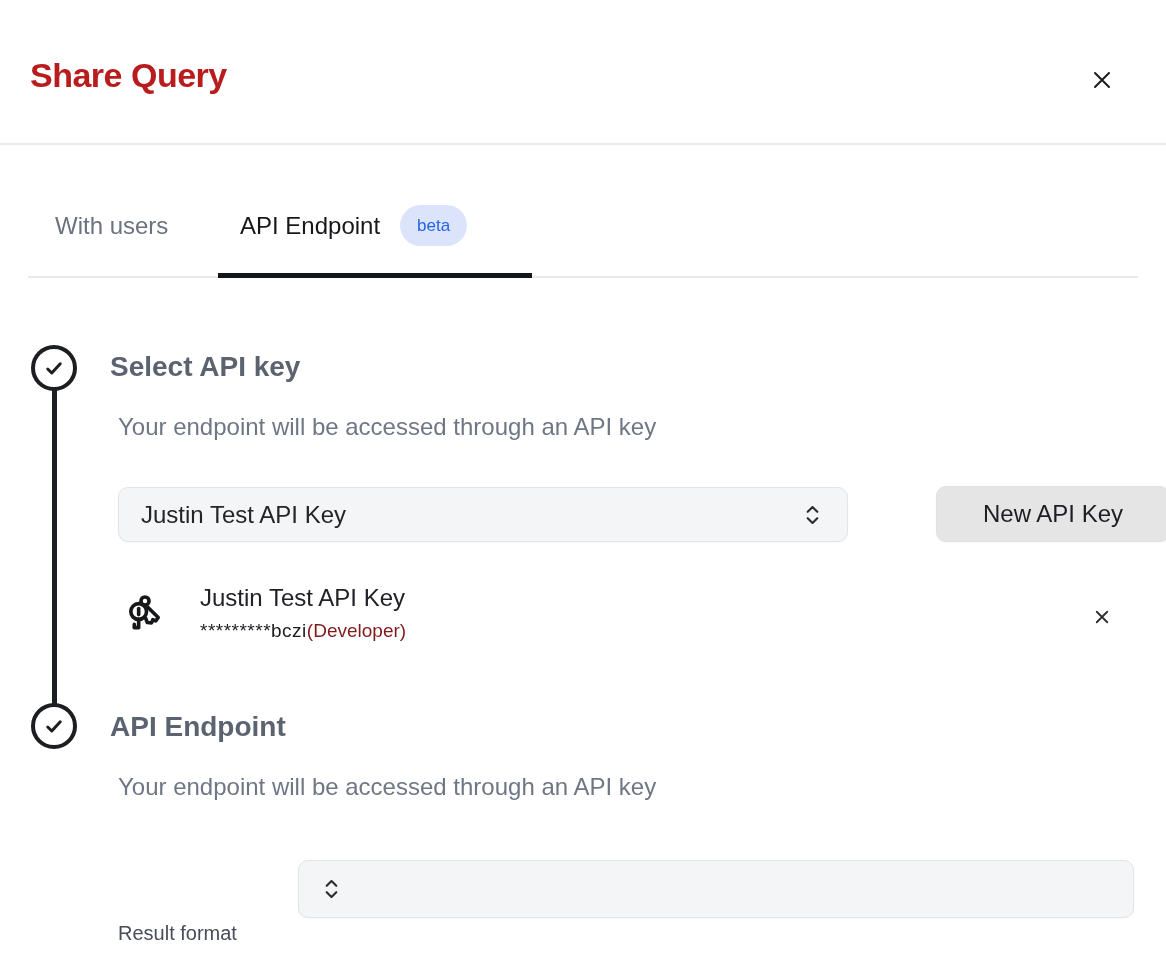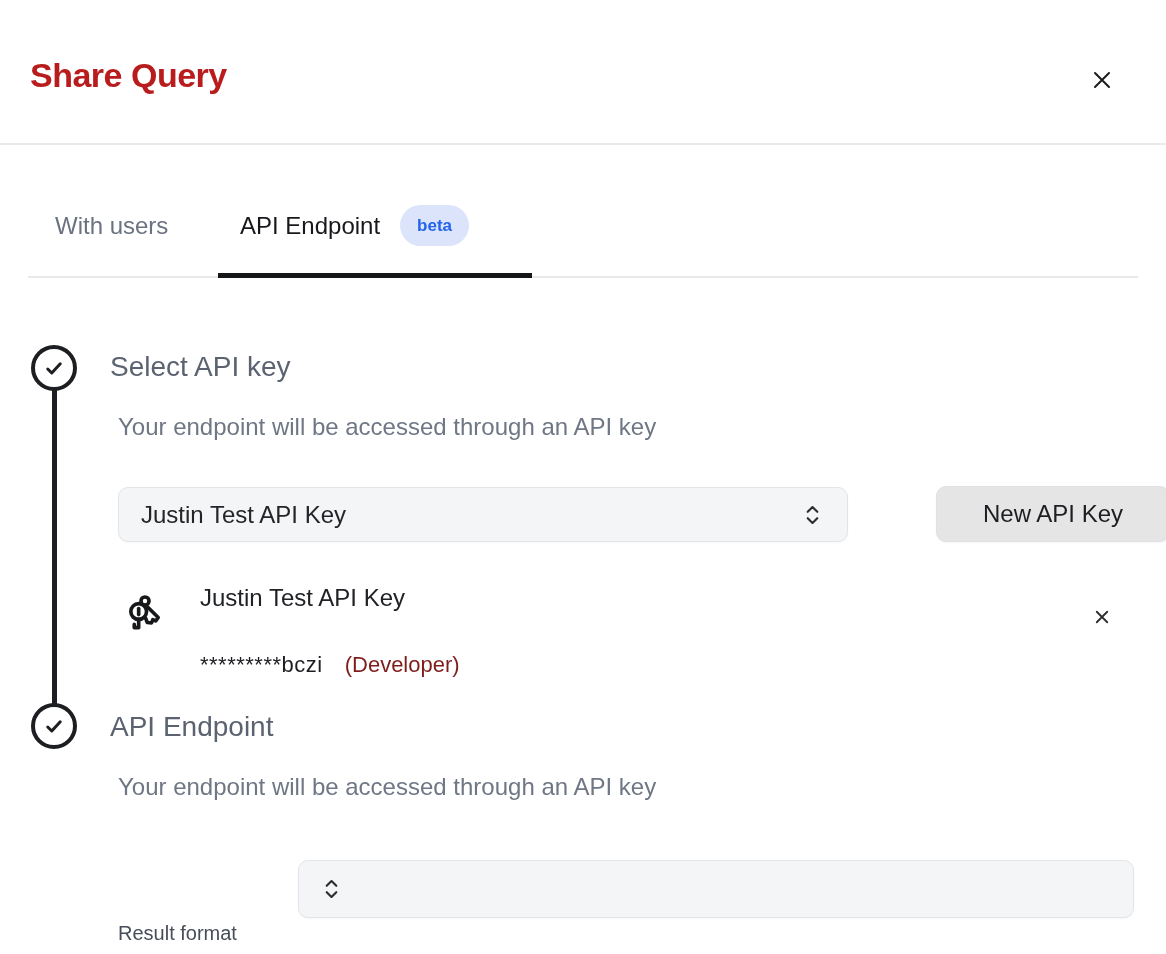--- a/index.html
+++ b/index.html
@@ -13,32 +13,32 @@
   .close-btn { left:1082px; top:60px; width:40px; height:40px; background:none; border:none; cursor:pointer;
                display:flex; align-items:center; justify-content:center; }
   .header-divider { left:0; top:143px; width:1166px; height:2px; background:#e9eaec; }
 
   
   .tab { background:none; border:none; cursor:pointer; font-family:inherit;text-align:right; }
   .tab-inactive { left:55px; top:212px; font-size:24px; color:#6b7280; }
   .tab-active-wrap { left:240px; top:205px; display:flex; align-items:center; gap:20px; cursor:pointer; }
   .tab-active-label { font-size:24px; color:#17181b; }
   .beta-badge { display:inline-block; height:41px; line-height:41px; padding:0 17px; border-radius:21px;
-                background:#dbe4fa; color:#2563eb; font-size:17px; font-weight:700; }
+                background:#dbe4fa; color:#2563eb; font-size:17px; font-weight:400; }
   .tab-underline { left:218px; top:273px; width:314px; height:5px; background:#151618; z-index:2; }
   .tab-divider { left:28px; top:276px; width:1110px; height:2px; background:#e8e9eb; }
 
   
   .step-circle { width:46px; height:46px; border:4px solid #1d1e21; border-radius:50%; background:#fff;
                  display:flex; align-items:center; justify-content:center; z-index:2; }
   .circle-1 { left:31px; top:345px; }
   .circle-2 { left:31px; top:703px; }
   .step-rail { left:52px; top:388px; width:5px; height:320px; background:#1d1e21; }
 
-  .step-title { font-size:28px; font-weight:400; color:#5c6370; }
+  .step-title { font-size:28px; font-weight:700; color:#5c6370; }
   .step-title-1 { left:110px; top:351px; }
   .step-title-2 { left:110px; top:711px; }
   .step-desc { font-size:24px; color:#6f7785;text-align:right; }
   .step-desc-1 { left:118px; top:413px; }
   .step-desc-2 { left:118px; top:773px; }
 
   
   .select-box { background:#f4f5f7; border:1.5px solid #e3e4e8; border-radius:10px; cursor:pointer;
                 display:flex; align-items:center; justify-content:space-between;
                 box-shadow:0 1px 2px rgba(0,0,0,0.03); }
@@ -46,21 +46,21 @@
   .select-2 { left:298px; top:860px; width:836px; height:58px; padding:0 28px 0 24px; }
   .select-value { font-size:24px; color:#232529; }
 
   .btn-secondary { left:898px; top:486px; width:234px; height:56px; background:#e5e5e5;
                    border:1.5px solid #dfe1e5; border-radius:10px; font-family:inherit;
                    font-size:24px; color:#1d1e22; cursor:pointer; box-shadow:0 1px 2px rgba(0,0,0,0.04);margin-left:38px; }
 
   
   .key-icon { left:122px; top:592px; width:46px; height:46px; }
   .key-name { left:200px; top:584px; font-size:24px; color:#202226; }
-  .key-line2 { left:200px; top:620px; font-size:22px; display:flex; gap:22px; align-items:baseline;margin-top:32px; }
+  .key-line2 { left:200px; top:620px; font-size:19px; display:flex; gap:0; align-items:baseline; }
   .key-masked { color:#1c1e22; letter-spacing:0.5px; }
   .key-role { color:#7f1d1d; }
   .key-remove-btn { left:1086px; top:601px; width:32px; height:32px; background:none; border:none; cursor:pointer;
                     display:flex; align-items:center; justify-content:center; }
 
   
   .result-label { left:118px; top:922px; font-size:20px; color:#474d59; }
 </style>
 </head>
 <body>

